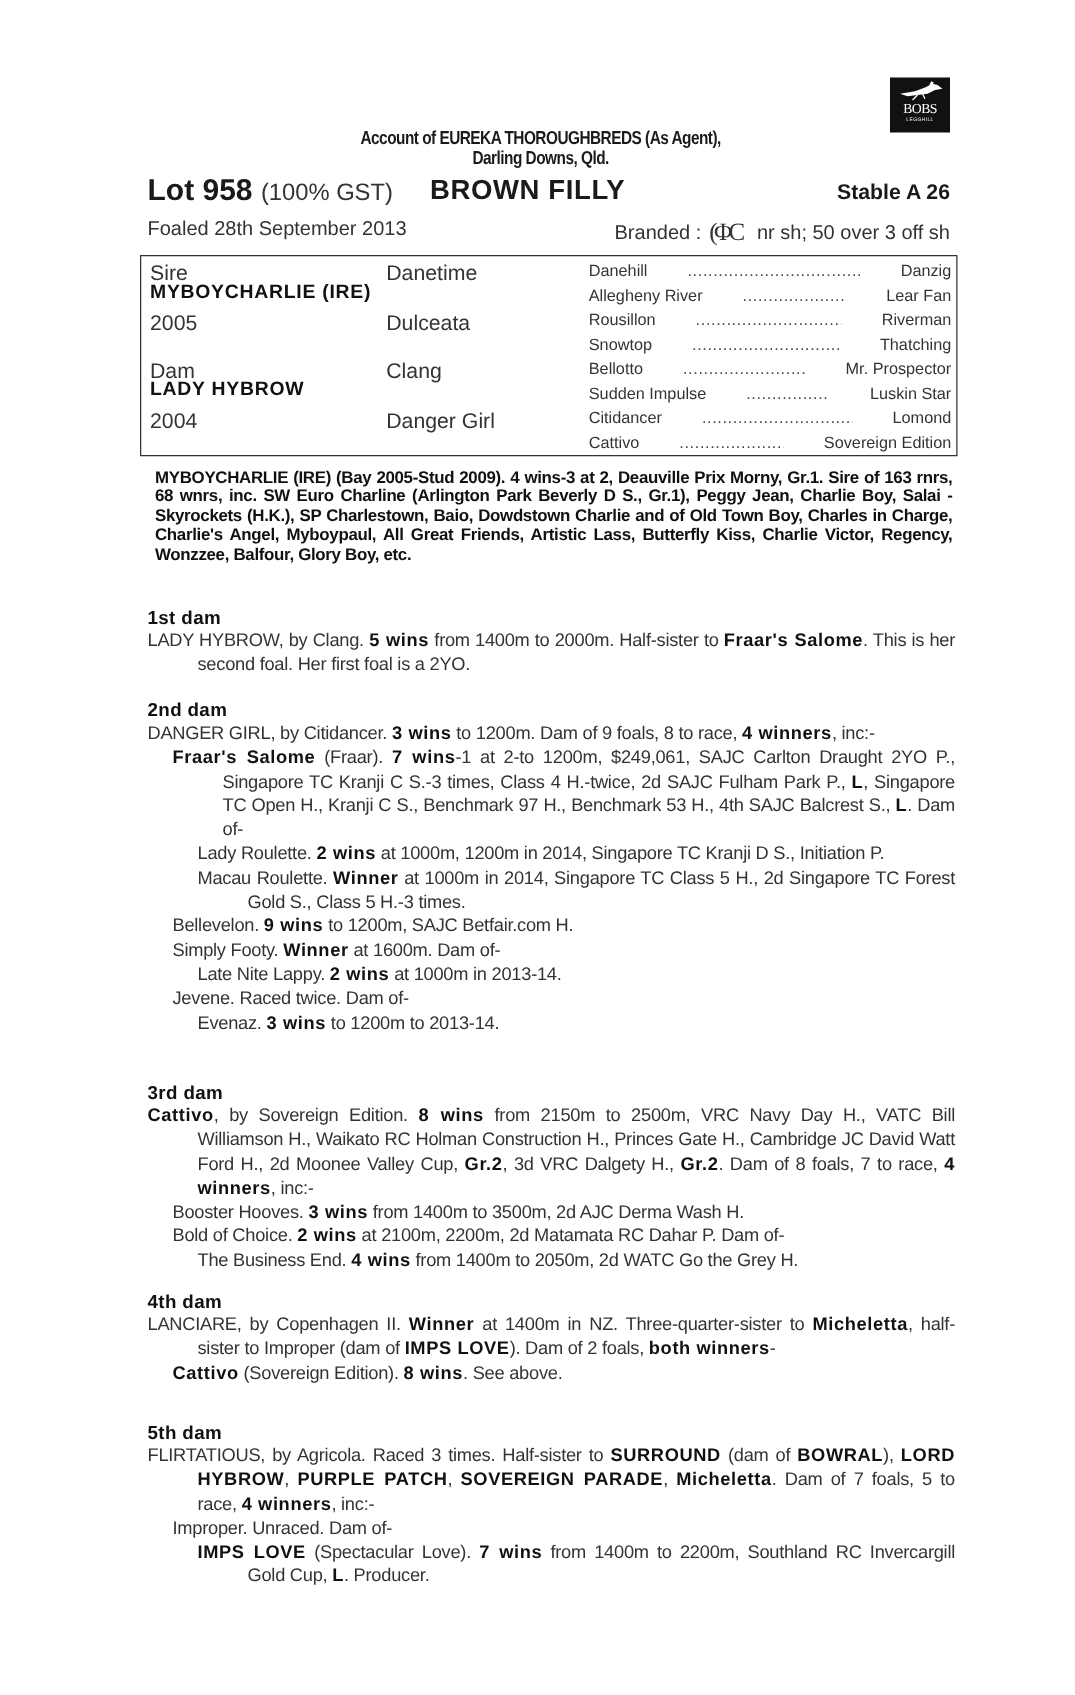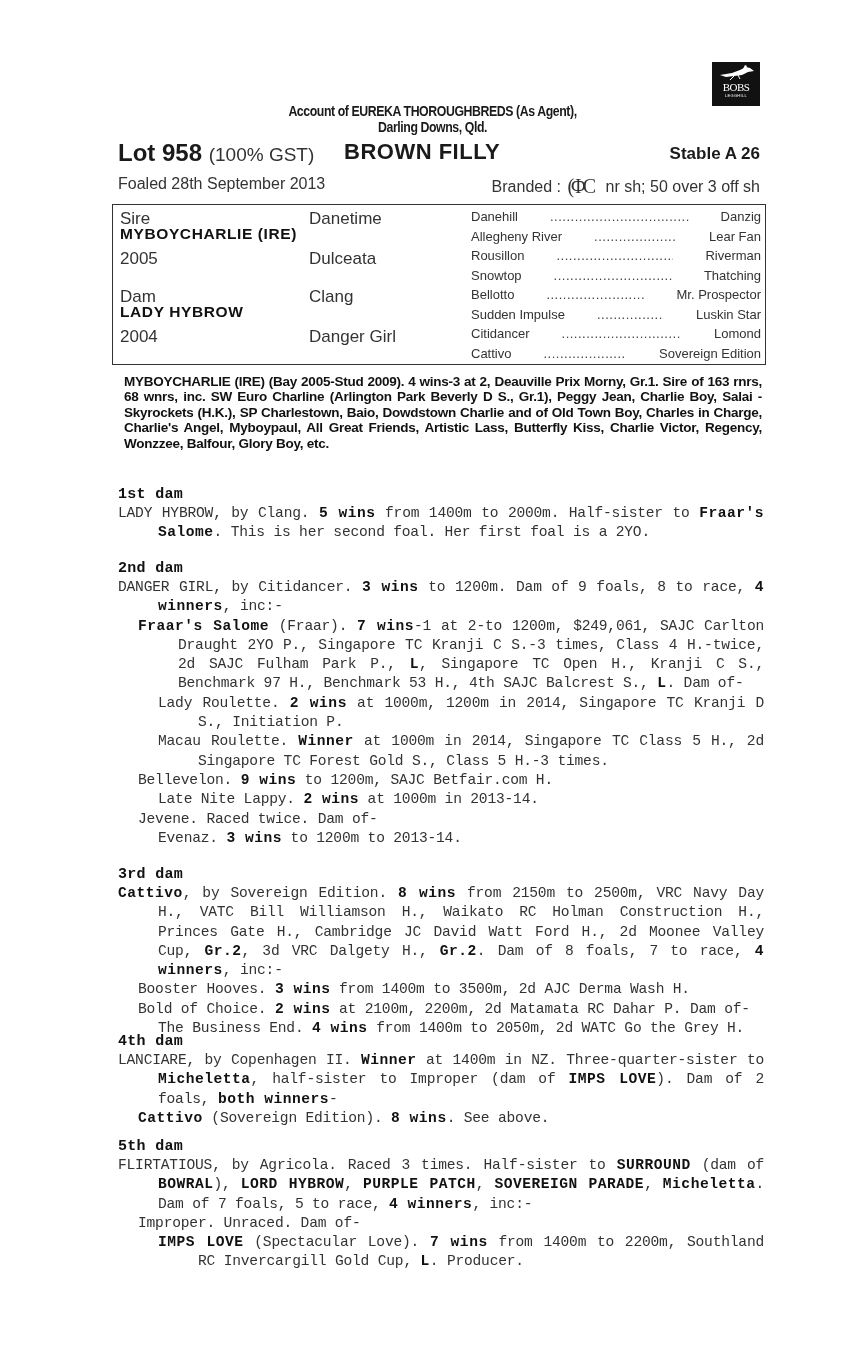--- a/index.html
+++ b/index.html
@@ -35,21 +35,21 @@
   .ped .cell { position: absolute; font-size: 17px; color: #333; white-space: nowrap; }
   .ped .bold { font-weight: bold; font-size: 15.5px; color: #111; letter-spacing: 0.6px; }
   .ped .gg { position: absolute; left: 358px; width: 290px; font-size: 13px; color: #333; display: flex; white-space: nowrap; gap: 32px; }
   .ped .gg .dots { flex: 1; overflow: hidden; }
   .ped .gg .dots::before { content: "...................................................................................................."; letter-spacing: 0.5px; color: #444; }
 
   .sire-para { position: absolute; left: 124px; top: 374px; width: 638px; font-weight: bold;
                font-size: 13.5px; line-height: 15.4px; color: #111; text-align: justify; letter-spacing: -0.25px; }
 
   .sec { position: absolute; left: 118px; width: 646px; font-size: 14.6px; line-height: 19.3px; color: #333;
-         letter-spacing: -0.2px; font-family: Liberation Mono, monospace; }
+         letter-spacing: -0.2px; }
   .sec h3 { margin: 0; font-size: 15px; font-weight: bold; color: #111; line-height: 18px; letter-spacing: 0.3px; }
   .sec p { margin: 0; text-align: justify; }
   .sec b { color: #111; letter-spacing: 0.5px; }
   .i0 { padding-left: 40px; text-indent: -40px; }
   .i1 { padding-left: 60px; text-indent: -40px; }
   .i2 { padding-left: 80px; text-indent: -40px; }
 </style>
 </head>
 <body>
 
@@ -148,20 +148,21 @@
     <p class="i0"><span>LADY HYBROW, by Clang. </span><b>5 wins</b><span> from 1400m to 2000m. Half-sister to </span><b>Fraar's Salome</b><span>. This is her second foal. Her first foal is a 2YO.</span></p>
   </div>
 
   <div class="sec" style="top:560px">
     <h3>2nd dam</h3>
     <p class="i0"><span>DANGER GIRL, by Citidancer. </span><b>3 wins</b><span> to 1200m. Dam of 9 foals, 8 to race, </span><b>4 winners</b><span>, inc:-</span></p>
     <p class="i1"><b>Fraar's Salome</b><span> (Fraar). </span><b>7 wins</b><span>-1 at 2-to 1200m, $249,061, SAJC Carlton Draught 2YO P., Singapore TC Kranji C S.-3 times, Class 4 H.-twice, 2d SAJC Fulham Park P., </span><b>L</b><span>, Singapore TC Open H., Kranji C S., Benchmark 97 H., Benchmark 53 H., 4th SAJC Balcrest S., </span><b>L</b><span>. Dam of-</span></p>
     <p class="i2"><span>Lady Roulette. </span><b>2 wins</b><span> at 1000m, 1200m in 2014, Singapore TC Kranji D S., Initiation P.</span></p>
     <p class="i2"><span>Macau Roulette. </span><b>Winner</b><span> at 1000m in 2014, Singapore TC Class 5 H., 2d Singapore TC Forest Gold S., Class 5 H.-3 times.</span></p>
     <p class="i1"><span>Bellevelon. </span><b>9 wins</b><span> to 1200m, SAJC Betfair.com H.</span></p>
+    <p class="i1"><span>Simply Footy. </span><b>Winner</b><span> at 1600m. Dam of-</span></p>
     <p class="i2"><span>Late Nite Lappy. </span><b>2 wins</b><span> at 1000m in 2013-14.</span></p>
     <p class="i1"><span>Jevene. Raced twice. Dam of-</span></p>
     <p class="i2"><span>Evenaz. </span><b>3 wins</b><span> to 1200m to 2013-14.</span></p>
   </div>
 
   <div class="sec" style="top:866px">
     <h3>3rd dam</h3>
     <p class="i0"><b>Cattivo</b><span>, by Sovereign Edition. </span><b>8 wins</b><span> from 2150m to 2500m, VRC Navy Day H., VATC Bill Williamson H., Waikato RC Holman Construction H., Princes Gate H., Cambridge JC David Watt Ford H., 2d Moonee Valley Cup, </span><b>Gr.2</b><span>, 3d VRC Dalgety H., </span><b>Gr.2</b><span>. Dam of 8 foals, 7 to race, </span><b>4 winners</b><span>, inc:-</span></p>
     <p class="i1"><span>Booster Hooves. </span><b>3 wins</b><span> from 1400m to 3500m, 2d AJC Derma Wash H.</span></p>
     <p class="i1"><span>Bold of Choice. </span><b>2 wins</b><span> at 2100m, 2200m, 2d Matamata RC Dahar P. Dam of-</span></p>

